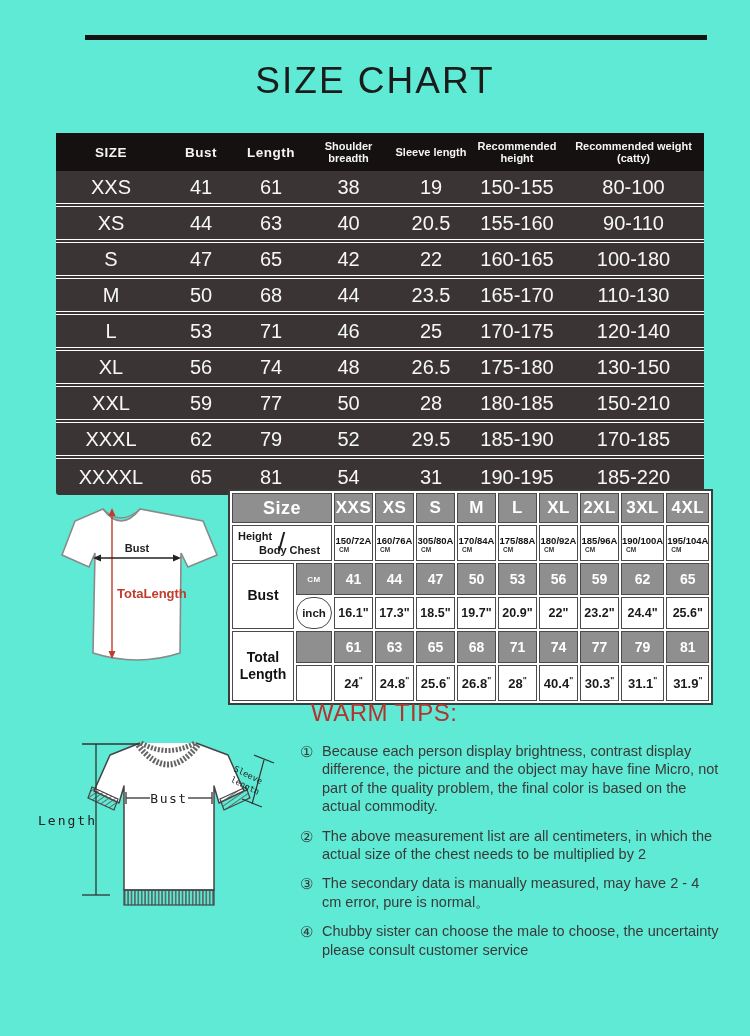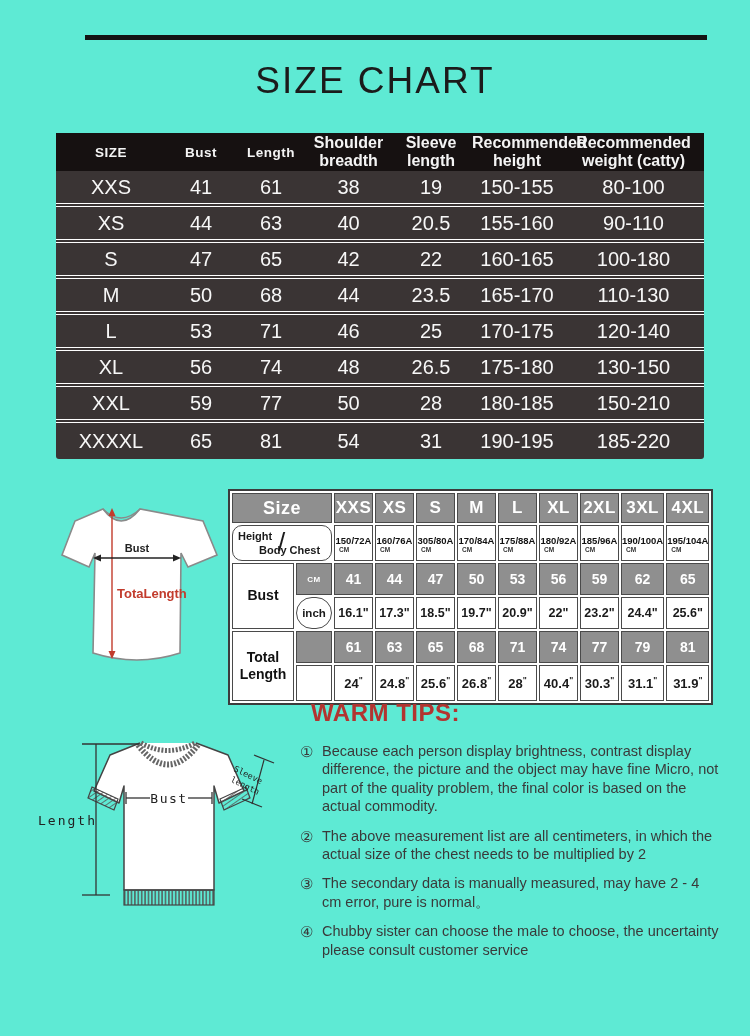--- a/index.html
+++ b/index.html
@@ -19,52 +19,52 @@
   .top-rule{position:absolute;left:85px;top:35px;width:622px;height:5px;background:#141414;}
   .title{position:absolute;left:0;top:60px;width:750px;margin:0;text-align:center;
          font-size:37px;font-weight:400;letter-spacing:2px;color:#1b1b1b;}
 
   
   #main-table{position:absolute;left:56px;top:133px;width:648px;border-collapse:collapse;
               table-layout:fixed;background:var(--dark-bg);color:#fff;text-align:center;
               border-radius:3px;}
   #main-table thead th{background:var(--dark-head);height:36px;font-size:13.5px;font-weight:700;
                        letter-spacing:.5px;color:#f4f4f4;}
-  #main-table thead th:nth-child(n+4){font-size:16px;letter-spacing:0;}
+  #main-table thead th:nth-child(n+4){font-size:11px;letter-spacing:0;}
   #main-table tbody td{height:30px;font-size:20px;color:#f7f7f7;
                        border-bottom:4px double #ffffff;}
   #main-table tbody tr:last-child td{border-bottom:none;height:34px;}
 
   
   #detail-table{position:absolute;left:228px;top:489px;border-collapse:separate;border-spacing:2px;
                 background:#fff;border:2px solid #3c3c3c;table-layout:fixed;}
   #detail-table td{border:1px solid var(--grid);text-align:center;padding:0;overflow:hidden;}
   #detail-table .g{background:var(--gray);color:#fff;font-weight:700;}
   #detail-table .w{background:#fff;color:#1a1a1a;font-weight:700;}
   tr.r-sizes td{height:28px;font-size:17px;letter-spacing:.5px;}
   tr.r-sizes td.size-lbl{font-size:18px;}
   tr.r-hbc td{height:34px;}
   tr.r-bustcm td{height:30px;font-size:14px;}
   tr.r-bustin td{height:30px;font-size:12.5px;}
   tr.r-lencm td{height:30px;font-size:14px;}
   tr.r-lenin td{height:34px;font-size:13px;}
-  .hbc{position:relative;background:#fff;border-radius:10px;}
+  .hbc{position:relative;background:#fff;}
   .hbc .h{position:absolute;left:5px;top:4px;font-size:11px;font-weight:700;color:#1a1a1a;}
   .hbc .slash{position:absolute;left:45px;top:1px;font-size:26px;font-weight:400;color:#1a1a1a;}
   .hbc .bc{position:absolute;left:26px;bottom:4px;font-size:11px;font-weight:700;color:#1a1a1a;}
   .hc{background:#fff;}
   .hc .val{display:block;font-size:9.5px;font-weight:700;color:#111;line-height:1.15;margin-top:3px;text-align:center;}
   .hc .cm{display:block;font-size:6.5px;font-weight:700;color:#333;text-align:left;padding-left:4px;line-height:1;}
   .lbl{background:#fff;color:#111;font-weight:700;font-size:15px;line-height:1.25;}
   .unit-cm{font-size:8px !important;letter-spacing:.5px;}
   .unit-inch{font-size:11.5px !important;border-radius:16px;}
   .sup{font-size:8.5px;vertical-align:super;line-height:0;}
 
   
-  #warm-tips{position:absolute;left:311px;top:699px;margin:0;font-size:24px;font-weight:700;
+  #warm-tips{position:absolute;left:311px;top:699px;margin:0;font-size:24px;font-weight:400;
              color:var(--red);letter-spacing:.5px;}
   #tips-list{position:absolute;left:300px;top:742px;width:420px;display:flex;
              flex-direction:column;gap:11px;}
   .tip{display:flex;gap:5px;font-size:14.5px;line-height:1.27;color:var(--tip-text);}
   .tip-num{flex:0 0 17px;font-size:15px;color:var(--tip-text);}
 
   
   #shirt-top{position:absolute;left:55px;top:497px;}
   #shirt-bottom{position:absolute;left:38px;top:730px;}
   .mono{font-family:"DejaVu Sans Mono",monospace;}
@@ -156,20 +156,29 @@
         <tr>
           <td>XXL</td>
           <td>59</td>
           <td>77</td>
           <td>50</td>
           <td>28</td>
           <td>180-185</td>
           <td>150-210</td>
         </tr>
         <tr>
+          <td>XXXL</td>
+          <td>62</td>
+          <td>79</td>
+          <td>52</td>
+          <td>29.5</td>
+          <td>185-190</td>
+          <td>170-185</td>
+        </tr>
+        <tr>
           <td>XXXXL</td>
           <td>65</td>
           <td>81</td>
           <td>54</td>
           <td>31</td>
           <td>190-195</td>
           <td>185-220</td>
         </tr>
       </tbody>
   </table>

